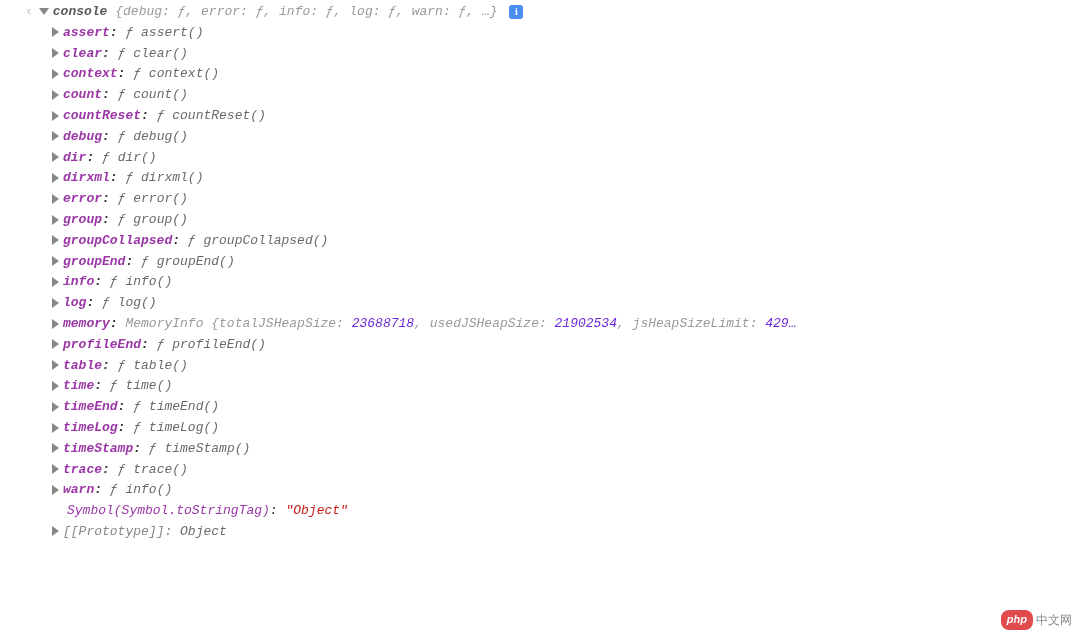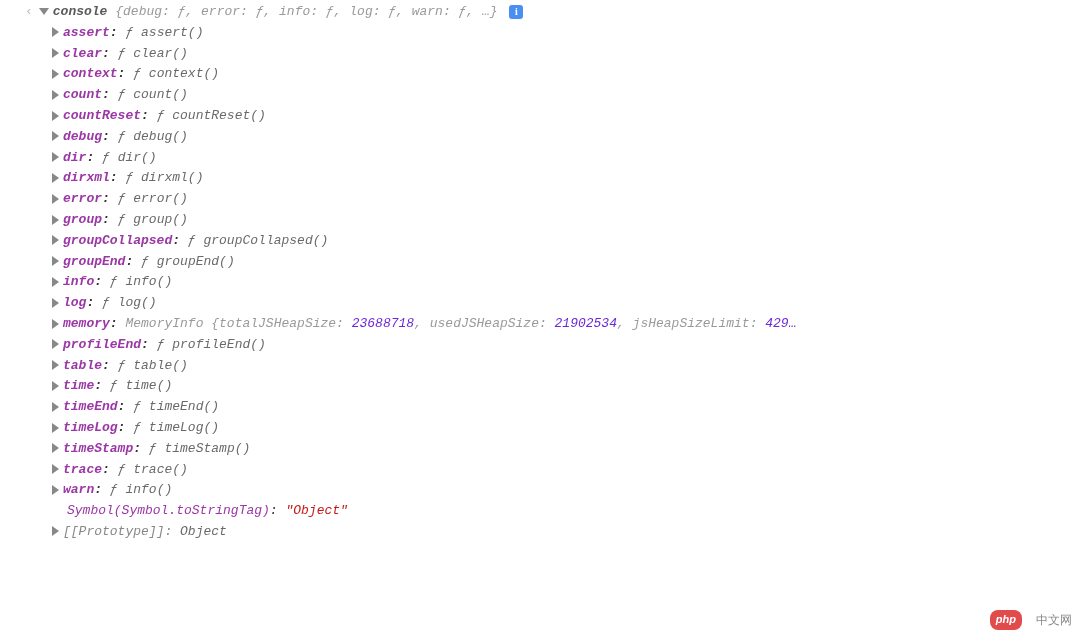--- a/index.html
+++ b/index.html
@@ -118,21 +118,21 @@
       cursor: pointer;
     }
     .watermark {
       position: absolute;
       bottom: 4px;
       right: 8px;
       font-family: sans-serif;
       font-size: 12px;
       display: flex;
       align-items: center;
-      gap: 14px;
+      gap: 3px;
     }
     .watermark-pill {
       background: #e24b4b;
       color: #fff;
       border-radius: 8px;
       padding: 1px 6px;
       font-size: 11px;
       font-style: italic;
       font-weight: bold;
     }

